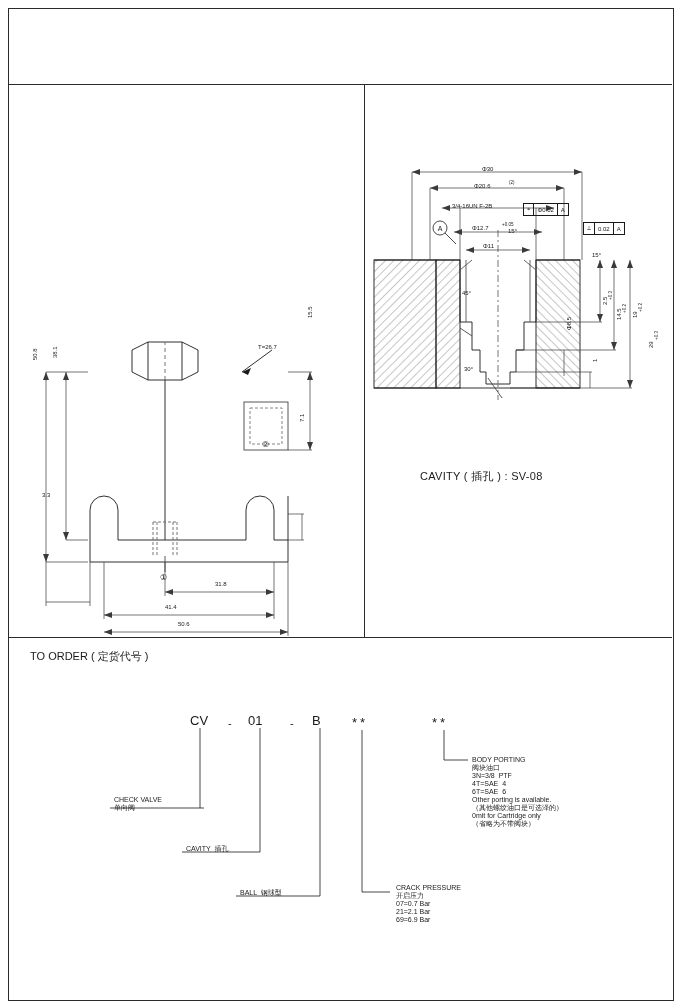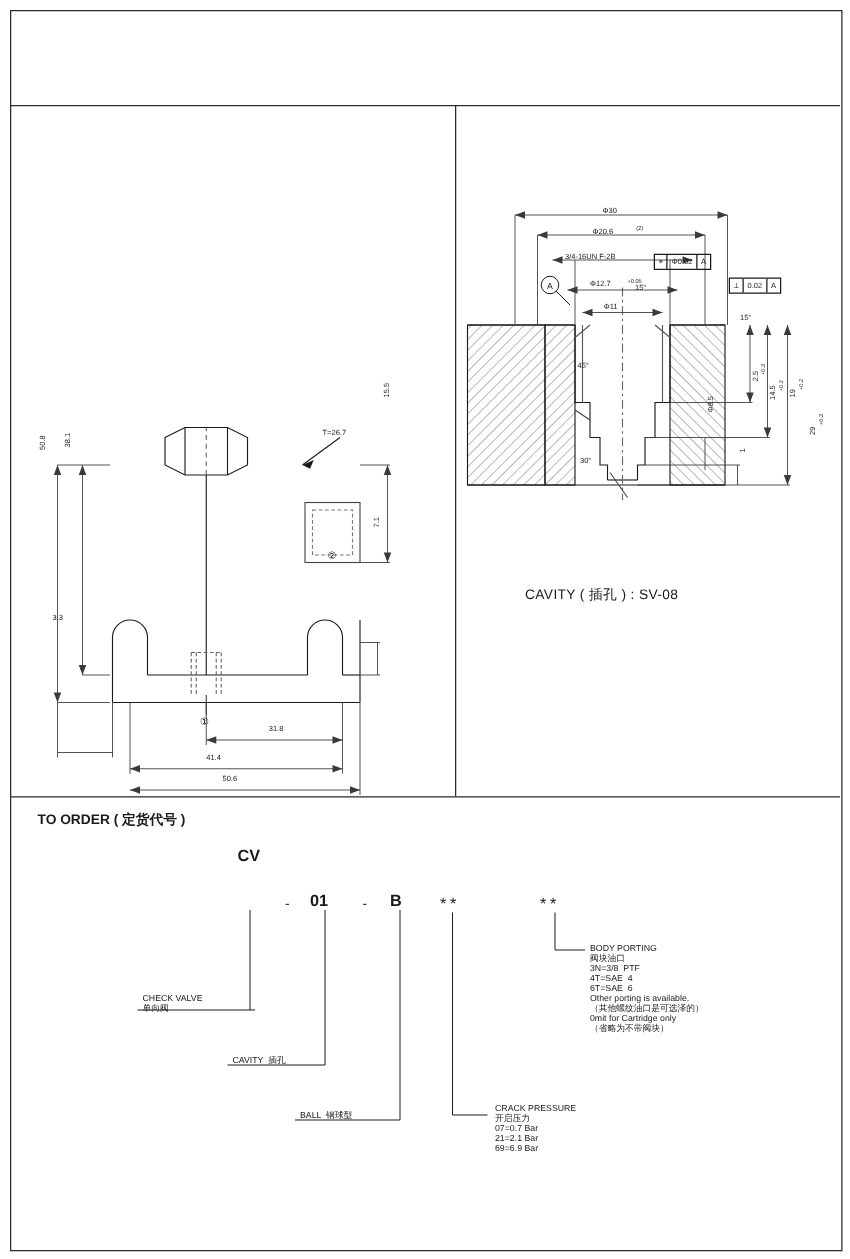--- a/index.html
+++ b/index.html
@@ -8,21 +8,21 @@
   .sheet{position:absolute;left:8px;top:8px;width:664px;height:991px;border:1px solid #2b2b2b;}
   .hline{position:absolute;left:8px;width:664px;height:1px;background:#2b2b2b;}
   .vline{position:absolute;width:1px;background:#2b2b2b;}
   
   .t{position:absolute;font-size:7px;line-height:1.15;white-space:pre;color:#1a1a1a;}
   .t.s6{font-size:6px;}
   .t.s7{font-size:7px;}
   .t.s8{font-size:8px;}
   .t.s11{font-size:11px;}
   .t.s13{font-size:13px;}
-  .t.b{font-weight:bold;}
+  .t.b{font-weight:normal;}
   .rot{transform-origin:left top;}
   .tolbox{position:absolute;border:1px solid #1a1a1a;height:11px;display:flex;align-items:center;font-size:6px;}
   .tolbox span{padding:0 3px;border-right:1px solid #1a1a1a;height:100%;display:flex;align-items:center;}
   .tolbox span:last-child{border-right:none;}
   svg{position:absolute;left:0;top:0;overflow:visible;}
 </style>
 </head>
 <body>
 
 <div class="page">
@@ -251,21 +251,21 @@
   <div class="tolbox" style="left:583px;top:222px;">
     <span>⟂</span>
     <span>0.02</span>
     <span>A</span>
   </div>
 
   <div class="t s11" style="left:396px;top:470px;letter-spacing:0.3px;margin-left:24px;">CAVITY ( 插孔 ) : SV-08</div>
 
   <div class="t s11 b" style="left:30px;top:650px;">TO ORDER ( 定货代号 )</div>
 
-  <div class="t s13 b" style="left:190px;top:678px;">CV</div>
+  <div class="t s13 b" style="left:190px;top:714px;">CV</div>
   <div class="t s11" style="left:228px;top:717px;">-</div>
   <div class="t s13 b" style="left:248px;top:714px;">01</div>
   <div class="t s11" style="left:290px;top:717px;">-</div>
   <div class="t s13 b" style="left:312px;top:714px;">B</div>
   <div class="t s13" style="left:352px;top:716px;letter-spacing:3px;">**</div>
   <div class="t s13" style="left:432px;top:716px;letter-spacing:3px;">**</div>
 
   <svg width="500" height="260" style="left:100px;top:700px;">
     <g stroke="#1a1a1a" fill="none" stroke-width="0.8">
 

